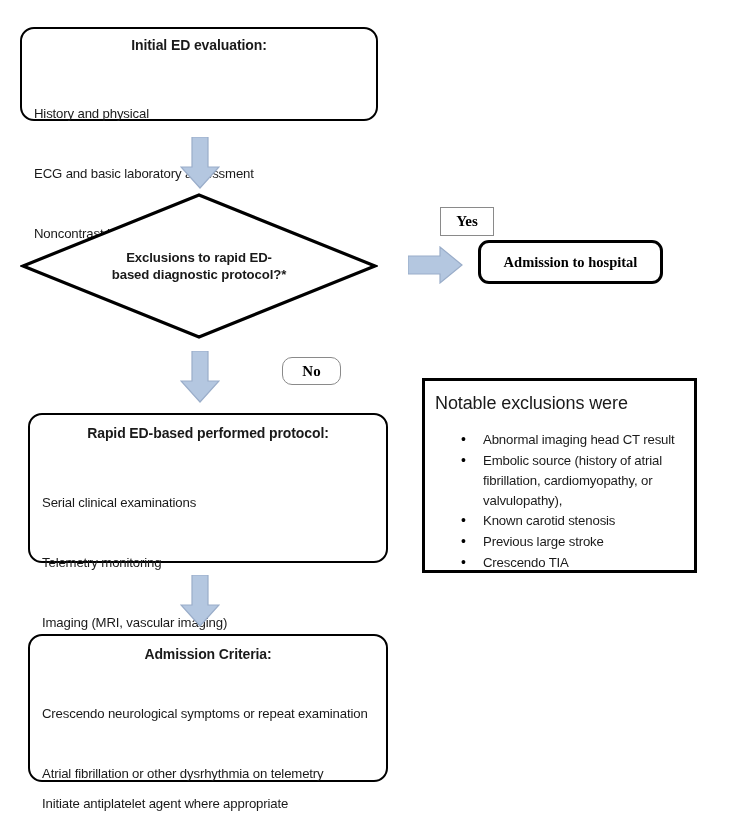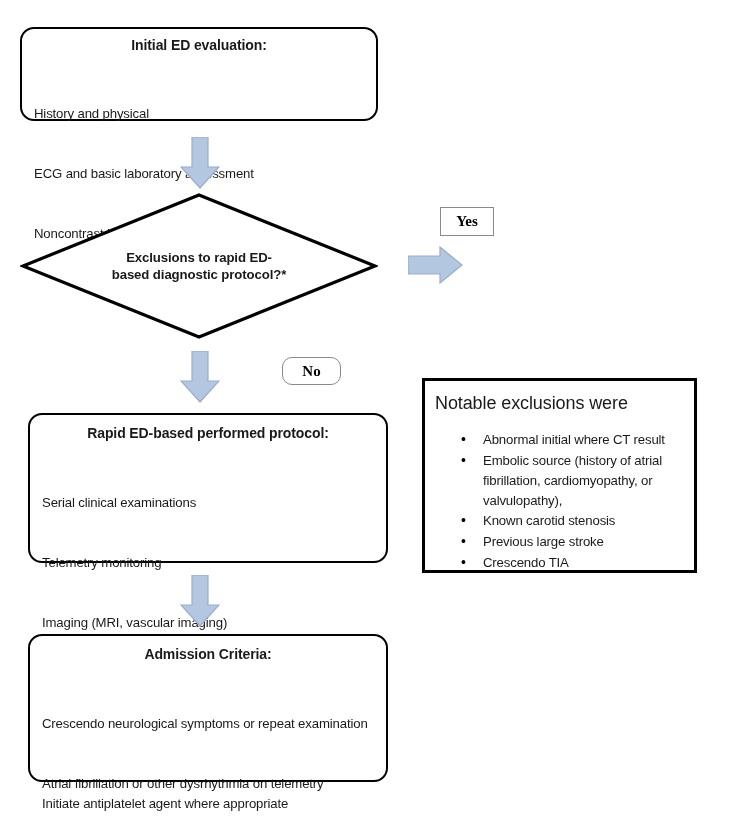--- a/index.html
+++ b/index.html
@@ -170,21 +170,21 @@
   #box-protocol .node-title { margin-bottom: 10px; }
 
   
   #box-criteria {
     left: 28px;
     top: 634px;
     width: 360px;
     height: 148px;
     padding: 10px 12px 0 12px;
   }
-  #box-criteria .node-title { margin-bottom: 10px; }
+  #box-criteria .node-title { }
 
   
   .arrow {
     position: absolute;
   }
   #arrow-1 { left: 180px; top: 137px; width: 40px; height: 52px; }
   #arrow-2 { left: 408px; top: 246px; width: 55px; height: 38px; }
   #arrow-3 { left: 180px; top: 351px; width: 40px; height: 52px; }
   #arrow-4 { left: 180px; top: 575px; width: 40px; height: 52px; }
 </style>
@@ -219,33 +219,36 @@
   </div>
 
   <div class="label-box" id="label-yes">Yes</div>
 
   <div class="arrow" id="arrow-2">
     <svg viewBox="0 0 55 38" width="55" height="38" aria-hidden="true">
       <polygon points="0,10 32,10 32,1 54,19 32,37 32,28 0,28" fill="#b4c7e0" stroke="#9aadc9" stroke-width="1.2"></polygon>
     </svg>
   </div>
 
+  <div id="box-admission">
+    <span>Admission to hospital</span>
+  </div>
 
   <div class="label-box" id="label-no">No</div>
 
   <div class="arrow" id="arrow-3">
     <svg viewBox="0 0 40 52" width="40" height="52" aria-hidden="true">
       <polygon points="12,0 28,0 28,30 39,30 20,51 1,30 12,30" fill="#b4c7e0" stroke="#9aadc9" stroke-width="1.2"></polygon>
     </svg>
   </div>
 
   <div id="box-exclusions">
     <div class="excl-head">Notable exclusions were</div>
     <ul>
-      <li>Abnormal initial where CT result</li>
+      <li>Abnormal imaging head CT result</li>
       <li>Embolic source (history of atrial fibrillation, cardiomyopathy, or valvulopathy),</li>
       <li>Known carotid stenosis</li>
       <li>Previous large stroke</li>
       <li>Crescendo TIA</li>
     </ul>
   </div>
 
   <div class="node-box" id="box-protocol">
     <div class="node-title">Rapid ED-based performed protocol:</div>
     <div class="node-lines">

